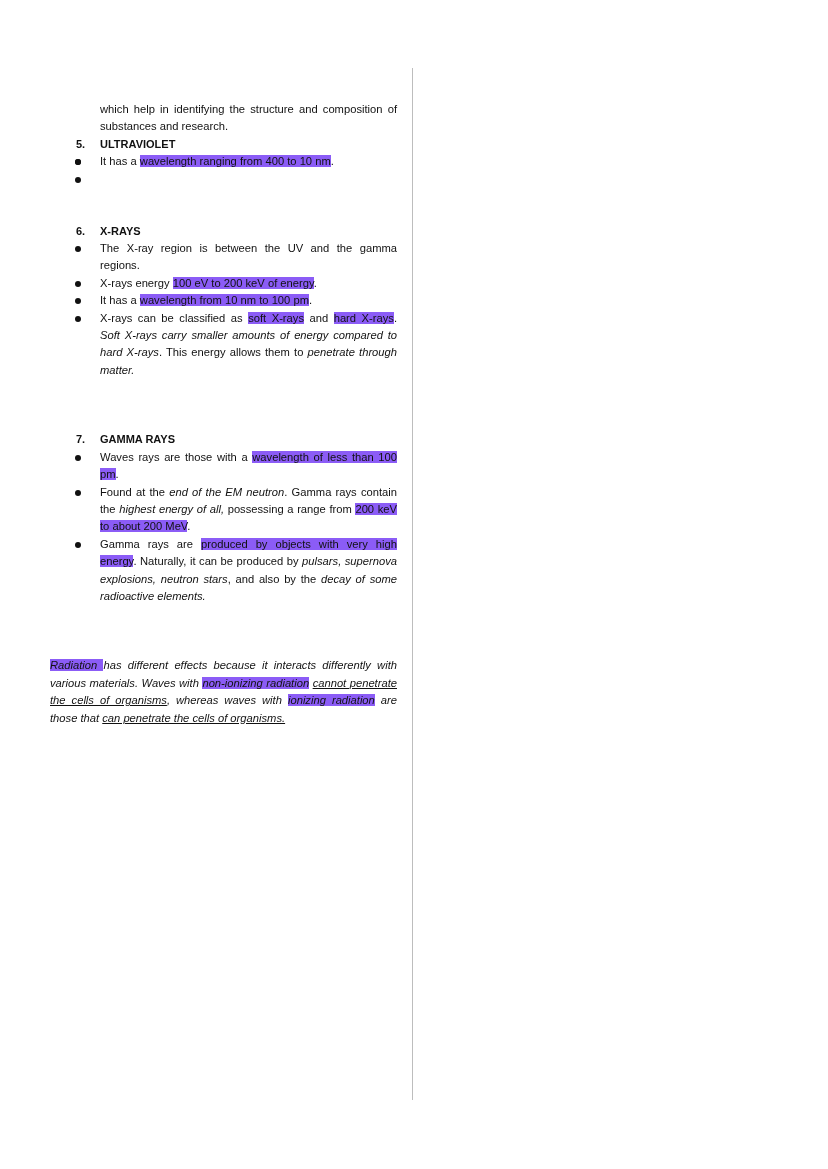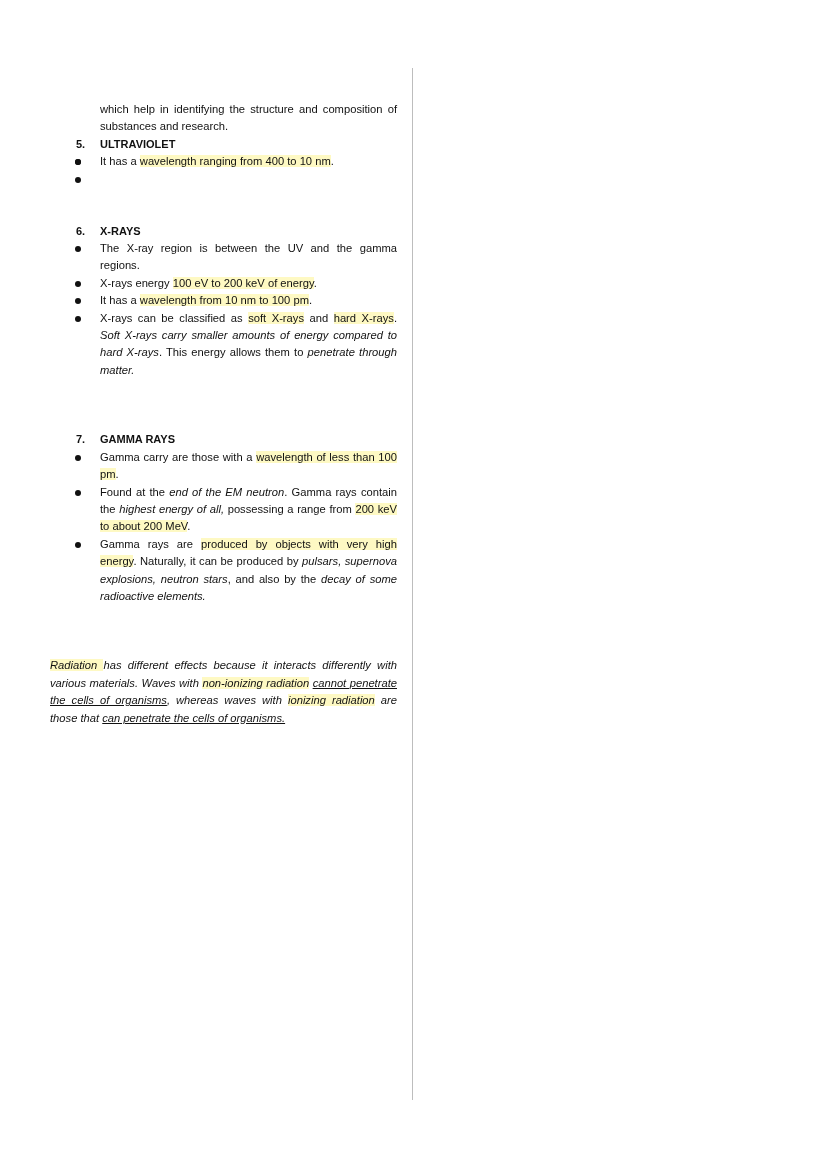--- a/index.html
+++ b/index.html
@@ -21,21 +21,21 @@
     position: relative; padding-left: 50px; font-weight: bold; font-size: 11px;
   }
   .heading .num { position: absolute; left: 26px; }
   .item { position: relative; padding-left: 50px; }
   .item .bullet {
     position: absolute; left: 25px; top: 6px; width: 6px; height: 6px;
     border-radius: 50%; background: #111;
   }
   .item .txt { display: block; }
   .just { text-align: justify; text-align-last: left; }
-  .hl { background: #fef9c3; }
+  .hl { background: #8b5cf6; }
   .gap1 { height: 52px; }
   .gap2 { height: 52px; }
   .gap3 { height: 52px; }
   .para { text-align: justify; font-style: italic; }
   .u { text-decoration: underline; }
 </style>
 </head>
 <body>
 
 <div class="divider"></div>
@@ -87,21 +87,21 @@
 
   <div class="gap2"></div>
 
   <div class="heading">
     <span class="num">7.</span>
     <span>GAMMA RAYS</span>
   </div>
   <div class="blist">
       <div class="item">
         <span class="bullet"></span>
-        <span class="txt just"><span>Gamma carry are those with a </span><span class="hl">wavelength of less than 100 pm</span><span>.</span></span>
+        <span class="txt just"><span>Waves rays are those with a </span><span class="hl">wavelength of less than 100 pm</span><span>.</span></span>
       </div>
       <div class="item">
         <span class="bullet"></span>
         <span class="txt just"><span>Found at the </span><span style="font-style: italic;">end of the EM neutron</span><span>. Gamma rays contain the </span><span style="font-style: italic;">highest energy of all,</span><span> possessing a range from </span><span class="hl">200 keV to about 200 MeV</span><span>.</span></span>
       </div>
       <div class="item">
         <span class="bullet"></span>
         <span class="txt just"><span>Gamma rays are </span><span class="hl">produced by objects with very high energy</span><span>. Naturally, it can be produced by </span><span style="font-style: italic;">pulsars, supernova explosions, neutron stars</span><span>, and also by the </span><span style="font-style: italic;">decay of some radioactive elements.</span></span>
       </div>
     </div>

